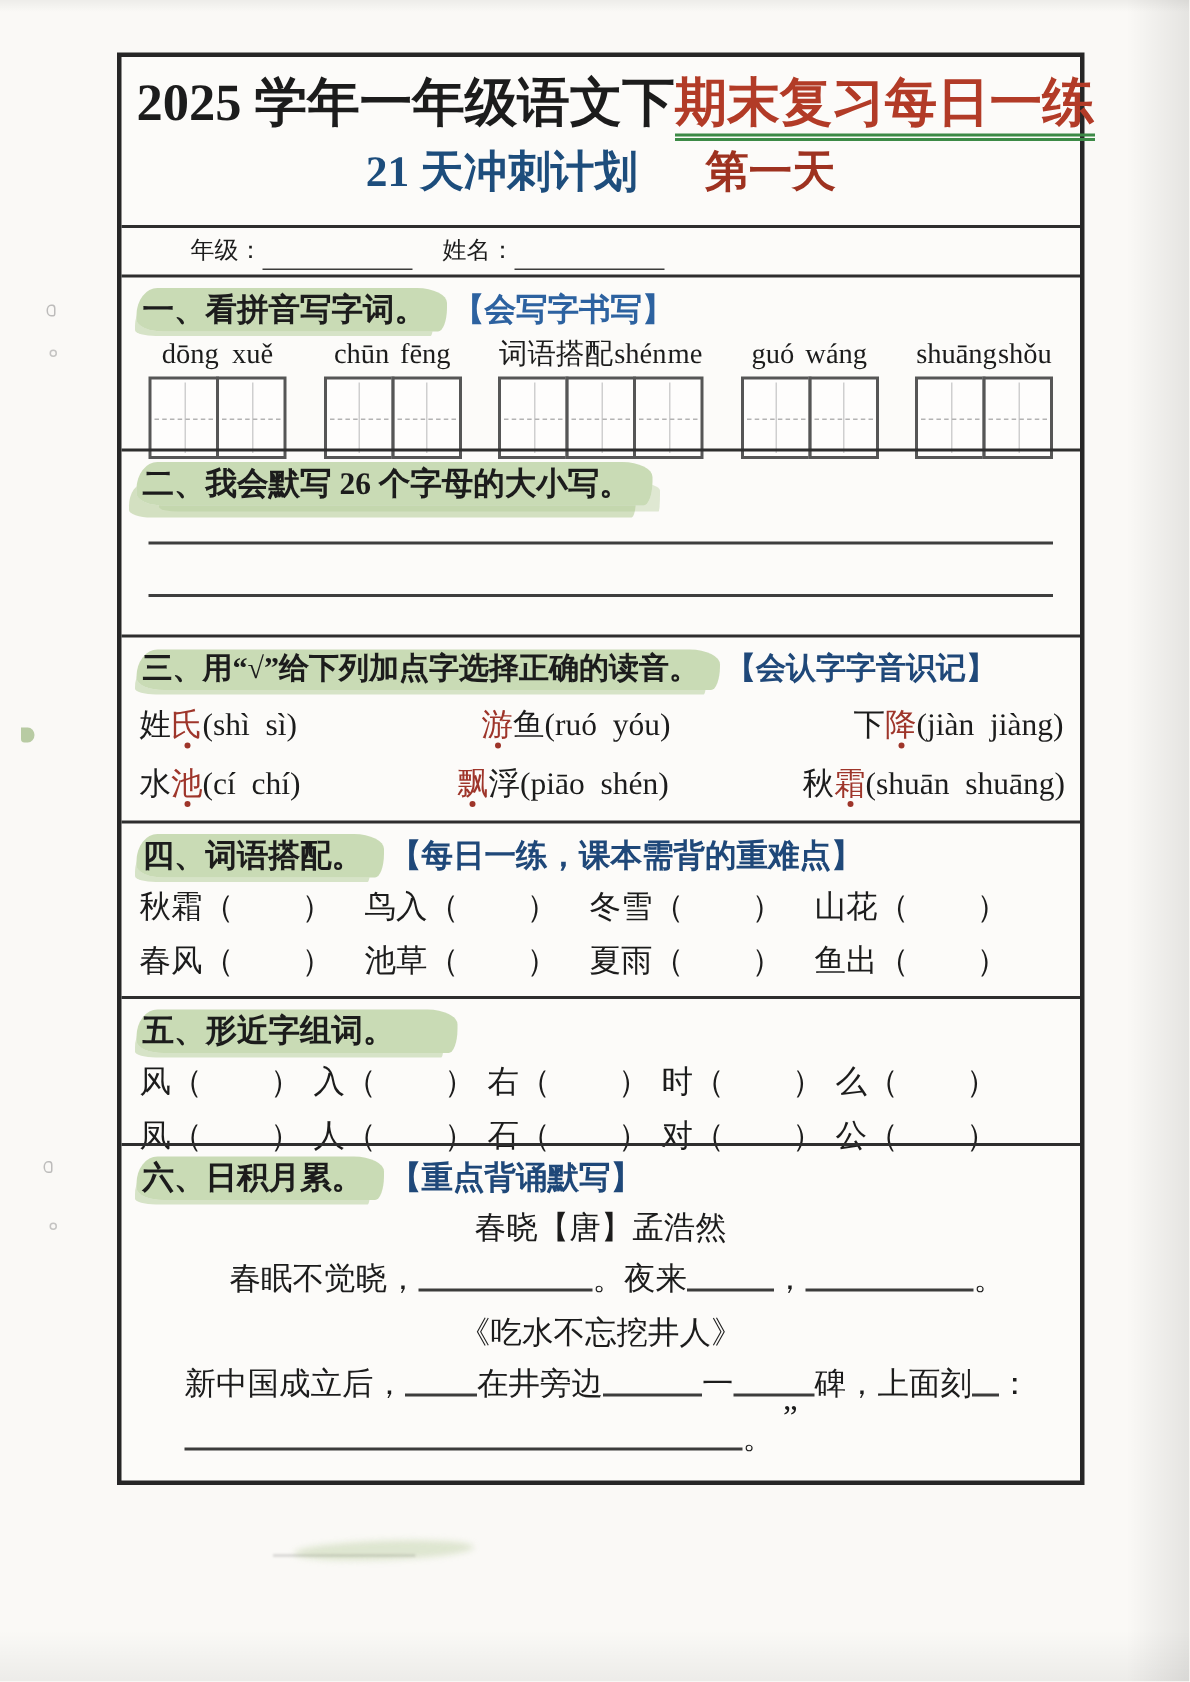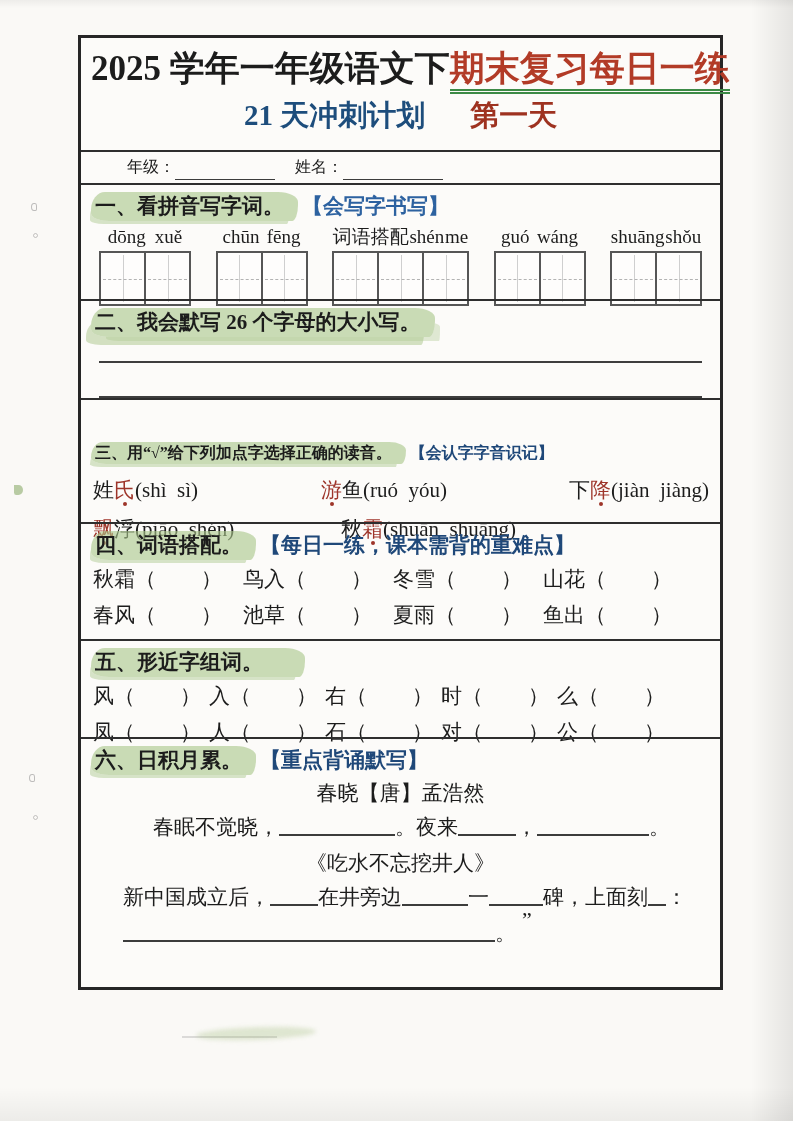--- a/index.html
+++ b/index.html
@@ -58,28 +58,28 @@
   .groups { display:flex; justify-content:space-between; padding:2px 8px 16px 8px; margin-top:2px; }
   .group { display:flex; flex-direction:column; }
   .prow { display:flex; justify-content:space-evenly; font-size:19px; line-height:24px; white-space:nowrap; }
   .brow { display:flex; margin-top:2px; }
   .cbox { width:47px; height:55px; border:2px solid #565656; position:relative; background:rgba(255,255,255,0.5); }
   .cbox + .cbox { margin-left:-2px; }
   .cbox::before { content:""; position:absolute; left:50%; top:2px; bottom:2px; border-left:1px solid #cfcfcf; }
   .cbox::after  { content:""; position:absolute; top:50%; left:2px; right:2px; border-top:1px dashed #b3b3b3; }
 
   
-  .s2 { height:99px; }
+  .s2 { height:124px; }
   .wline { border-bottom:2px solid #3e3e3e; margin:0 8px; }
   .wline1 { margin-top:24px; }
   .wline2 { margin-top:33px; }
 
   
   .s3 { height:124px; font-size:21px; }
-  .s3 .h-row { font-size:16px;margin-top:32px; }
+  .s3 .h-row { font-size:20px; }
   .s3row { display:flex; line-height:34px; margin-top:5px; padding-left:2px; white-space:nowrap; }
   .s3c1 { width:228px; } .s3c2 { width:248px; }
   .dotchar { color:var(--dot-red,#9e352a); position:relative; }
   .dotchar::after { content:""; position:absolute; left:50%; transform:translateX(-50%);
     bottom:-4px; width:4px; height:4px; border-radius:50%; background:var(--dot-red,#9e352a); }
   .reading { white-space:pre; }
 
   
   .s4 { height:117px; font-size:21px; }
   .s5 { height:98px; font-size:21px; }
@@ -194,20 +194,21 @@
   </div>
 
   <div class="sec s3">
     <div class="h-row"><span class="hl">三、用“√”给下列加点字选择正确的读音。</span><span class="tag">【会认字字音识记】</span></div>
     <div class="s3row">
       <span class="s3c1"><span>姓</span><span class="dotchar">氏</span><span></span><span class="reading">(shì  sì)</span></span>
       <span class="s3c2"><span></span><span class="dotchar">游</span><span>鱼</span><span class="reading">(ruó  yóu)</span></span>
       <span><span>下</span><span class="dotchar">降</span><span></span><span class="reading">(jiàn  jiàng)</span></span>
     </div>
     <div class="s3row">
+      <span class="s3c1"><span>水</span><span class="dotchar">池</span><span></span><span class="reading">(cí  chí)</span></span>
       <span class="s3c2"><span></span><span class="dotchar">飘</span><span>浮</span><span class="reading">(piāo  shén)</span></span>
       <span><span>秋</span><span class="dotchar">霜</span><span></span><span class="reading">(shuān  shuāng)</span></span>
     </div>
   </div>
 
   <div class="sec s4">
     <div class="h-row"><span class="hl">四、词语搭配。</span><span class="tag">【每日一练，课本需背的重难点】</span></div>
     <div class="wrow">
       <span class="w4"><span>秋霜</span><span class="paren">（　　）</span></span>
       <span class="w4"><span>鸟入</span><span class="paren">（　　）</span></span>

